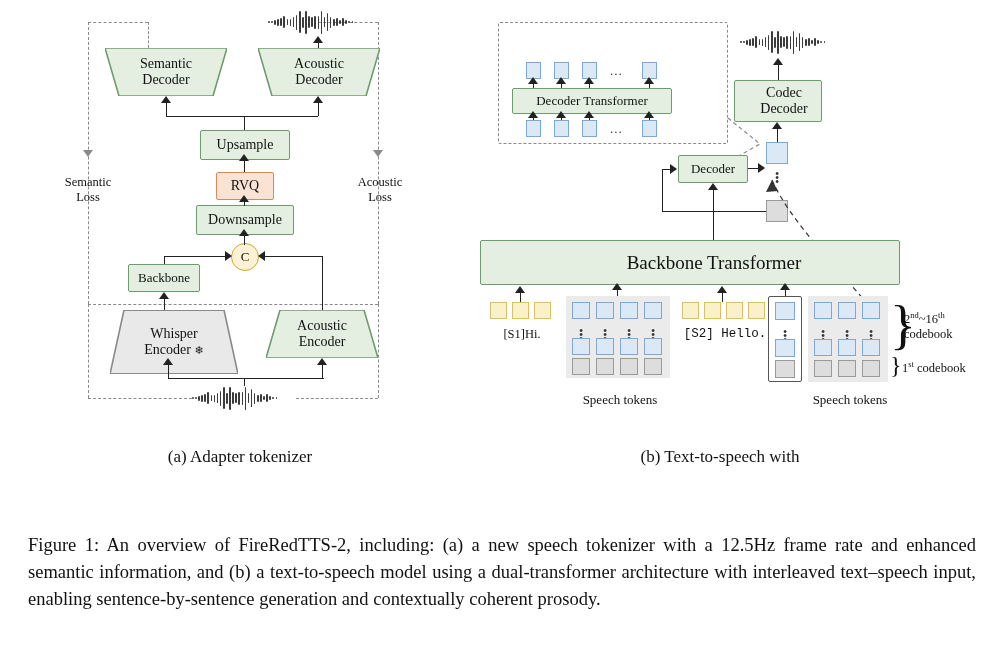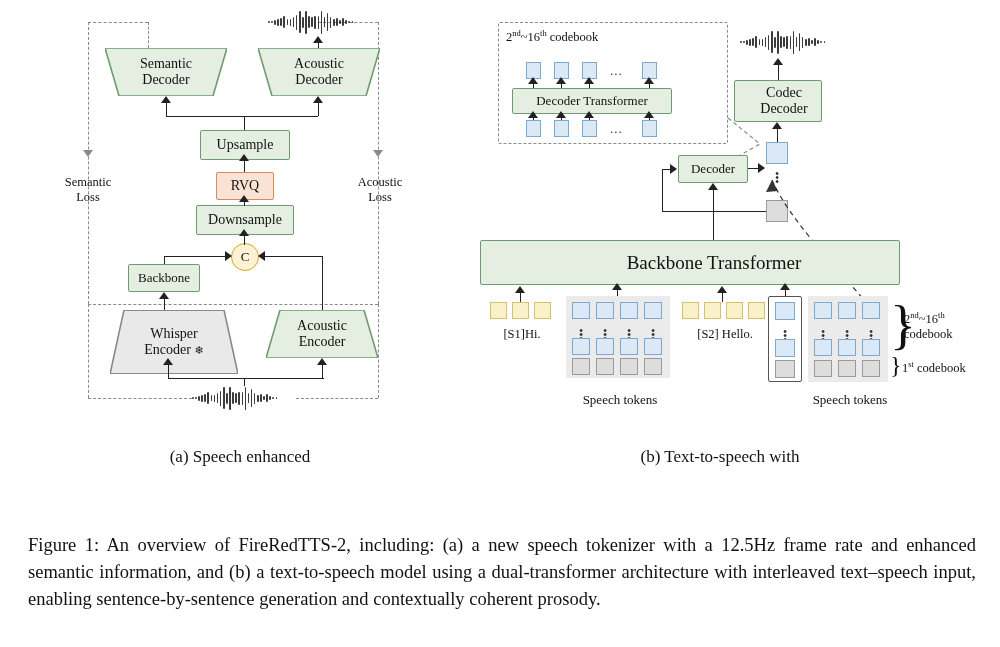--- a/index.html
+++ b/index.html
@@ -269,27 +269,26 @@
     <div class="ln h" style="left:168px;top:378px;width:156px;"></div>
     <div class="ln v" style="left:168px;top:364px;height:14px;"></div>
     <div class="ln v" style="left:322px;top:364px;height:14px;"></div>
     <div class="arrowhead ah-up" style="left:163px;top:358px;"></div>
     <div class="arrowhead ah-up" style="left:317px;top:358px;"></div>
     <div class="dln h" style="left:296px;top:398px;width:82px;"></div>
     <div class="dln h" style="left:88px;top:398px;width:104px;"></div>
     <div class="dln v" style="left:378px;top:304px;height:94px;"></div>
     <div class="dln v" style="left:88px;top:304px;height:94px;"></div>
 
-    <div class="caption-sub" style="left:80px;top:447px;">(a) Speech enhanced</div>
+    <div class="caption-sub" style="left:80px;top:447px;">(a) Adapter tokenizer</div>
   </div>
 
   <div class="panel" style="left:470px;top:0;width:530px;height:500px;">
 
     <div class="dashedbox" style="left:28px;top:22px;width:230px;height:122px;"></div>
-    <div class="lbl-txt" style="left:36px;top:28px;width:180px;text-align:left;font-size:12.5px;">2<sup>nd</sup>~16<sup>th</sup> codebook</div>
 
     <div class="tok" style="left:56px;top:62px;width:15px;height:17px;"></div>
     <div class="tok" style="left:84px;top:62px;width:15px;height:17px;"></div>
     <div class="tok" style="left:112px;top:62px;width:15px;height:17px;"></div>
     <div class="dots" style="left:140px;top:63px;">...</div>
     <div class="tok" style="left:172px;top:62px;width:15px;height:17px;"></div>
     <div class="ln v" style="left:63px;top:80px;height:10px;"></div>
     <div class="ln v" style="left:91px;top:80px;height:10px;"></div>
     <div class="ln v" style="left:119px;top:80px;height:10px;"></div>
     <div class="ln v" style="left:179px;top:80px;height:10px;"></div>
@@ -413,21 +412,21 @@
     <div class="tok gray" style="left:150px;top:358px;width:18px;height:17px;"></div>
     <div class="tok gray" style="left:174px;top:358px;width:18px;height:17px;"></div>
     <div class="lbl-txt" style="left:100px;top:392px;width:100px;font-size:13px;">Speech tokens</div>
     <div class="ln v" style="left:147px;top:288px;height:8px;"></div>
     <div class="arrowhead ah-up" style="left:142px;top:283px;"></div>
 
     <div class="tok yellow" style="left:212px;top:302px;width:17px;height:17px;"></div>
     <div class="tok yellow" style="left:234px;top:302px;width:17px;height:17px;"></div>
     <div class="tok yellow" style="left:256px;top:302px;width:17px;height:17px;"></div>
     <div class="tok yellow" style="left:278px;top:302px;width:17px;height:17px;"></div>
-    <div class="lbl-txt" style="left:210px;top:327px;width:90px;">[S2] Hello.</div>
+    <div class="lbl-txt" style="left:210px;top:327px;width:90px;font-family:Liberation Mono, monospace;">[S2] Hello.</div>
     <div class="ln v" style="left:252px;top:292px;height:10px;"></div>
     <div class="arrowhead ah-up" style="left:247px;top:286px;"></div>
 
     <div class="dashedbox" style="left:298px;top:296px;width:34px;height:86px;border:1.2px solid #555;border-style:solid;"></div>
     <div class="tok" style="left:305px;top:302px;width:20px;height:18px;"></div>
     <div class="vdots" style="left:305px;top:330px;width:20px;">•<br>•<br>•</div>
     <div class="tok" style="left:305px;top:339px;width:20px;height:18px;"></div>
     <div class="tok gray" style="left:305px;top:360px;width:20px;height:18px;"></div>
     <div class="ln v" style="left:315px;top:288px;height:8px;"></div>
     <div class="arrowhead ah-up" style="left:310px;top:283px;"></div>

